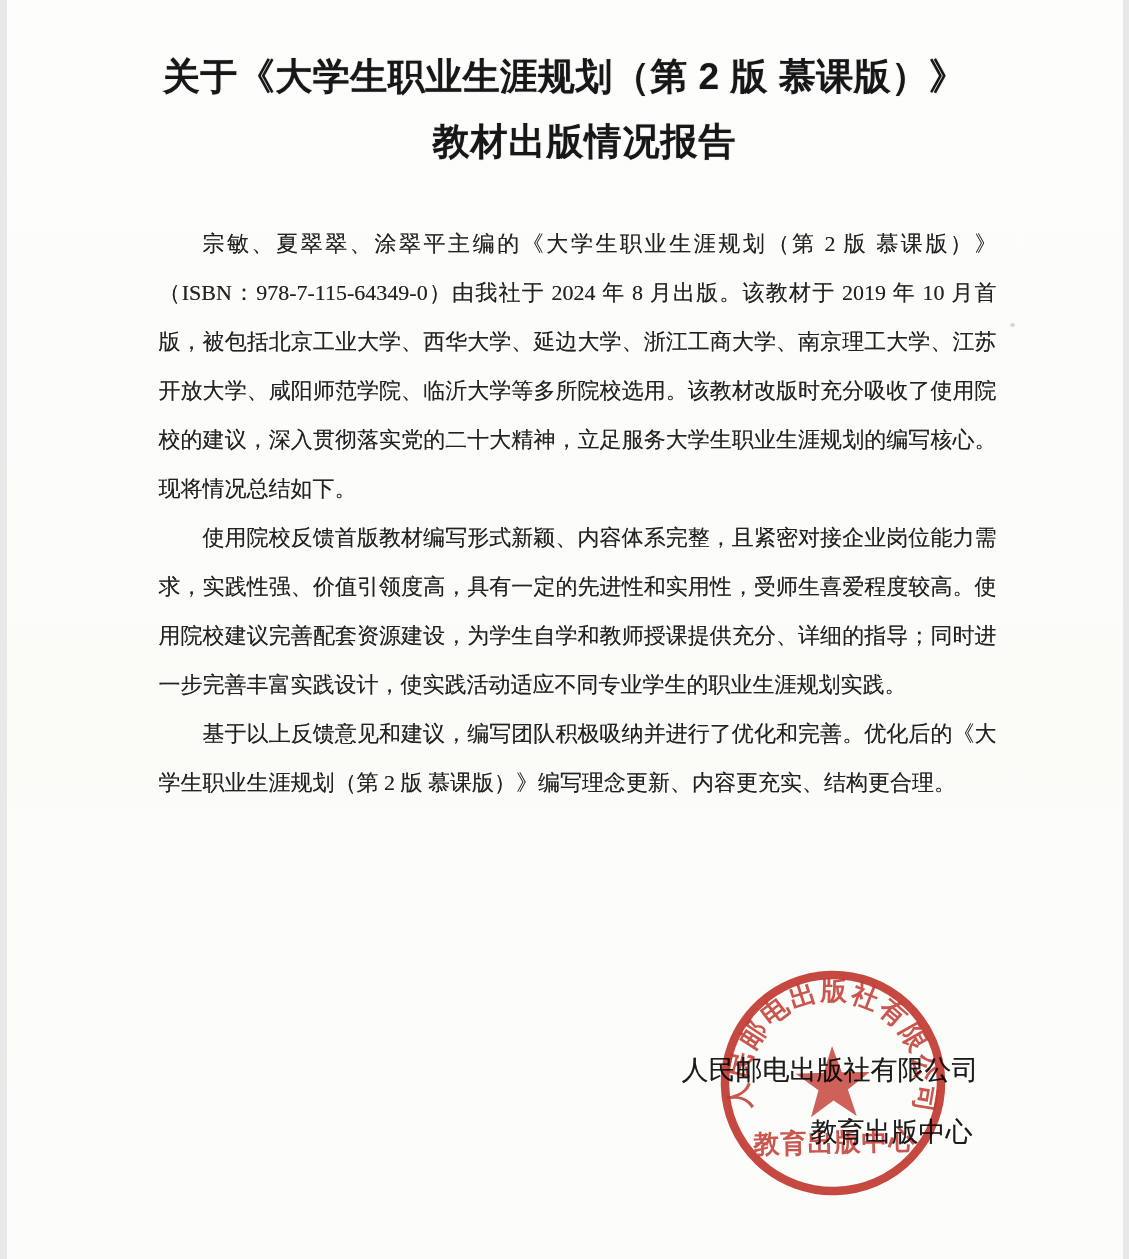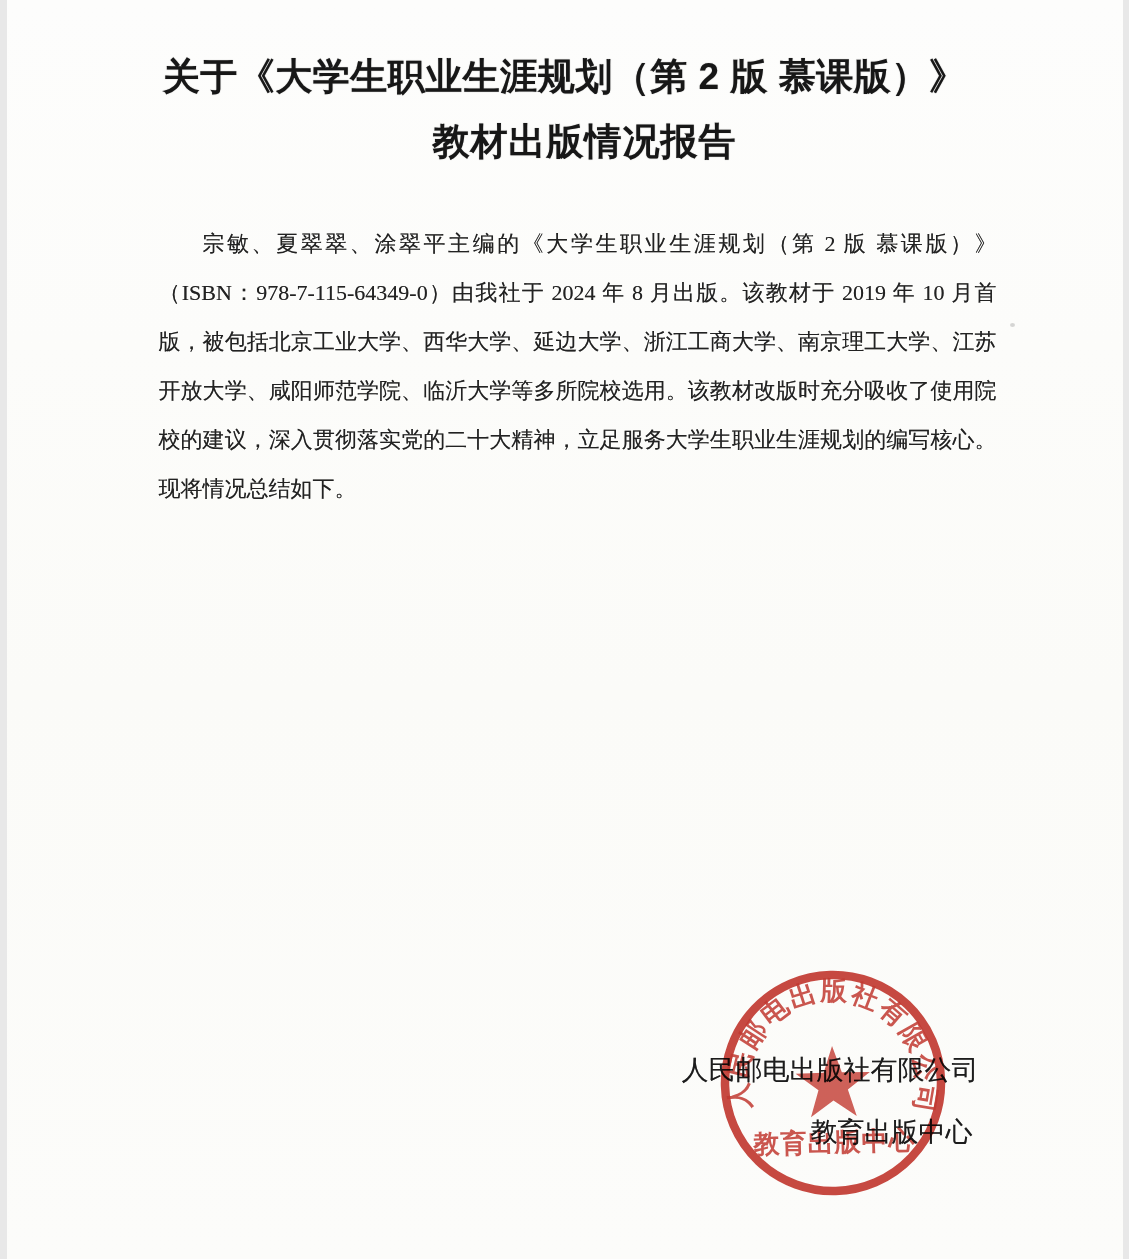--- a/index.html
+++ b/index.html
@@ -114,20 +114,22 @@
 <div class="page">
 
   <div class="speck"></div>
 
   <div class="title title-1">关于《大学生职业生涯规划（第 2 版  慕课版）》</div>
 
   <div class="title title-2">教材出版情况报告</div>
 
   <div class="body-text">
     <p>宗敏、夏翠翠、涂翠平主编的《大学生职业生涯规划（第 2 版  慕课版）》（ISBN：978-7-115-64349-0）由我社于 2024 年 8 月出版。该教材于 2019 年 10 月首版，被包括北京工业大学、西华大学、延边大学、浙江工商大学、南京理工大学、江苏开放大学、咸阳师范学院、临沂大学等多所院校选用。该教材改版时充分吸收了使用院校的建议，深入贯彻落实党的二十大精神，立足服务大学生职业生涯规划的编写核心。现将情况总结如下。</p>
+    <p>使用院校反馈首版教材编写形式新颖、内容体系完整，且紧密对接企业岗位能力需求，实践性强、价值引领度高，具有一定的先进性和实用性，受师生喜爱程度较高。使用院校建议完善配套资源建设，为学生自学和教师授课提供充分、详细的指导；同时进一步完善丰富实践设计，使实践活动适应不同专业学生的职业生涯规划实践。</p>
+    <p>基于以上反馈意见和建议，编写团队积极吸纳并进行了优化和完善。优化后的《大学生职业生涯规划（第 2 版  慕课版）》编写理念更新、内容更充实、结构更合理。</p>
   </div>
 
   <div class="signature">
     <div class="sig-company">人民邮电出版社有限公司</div>
     <div class="sig-dept">教育出版中心</div>
   </div>
 
   <div class="stamp">
     <svg viewBox="0 0 236 236" xmlns="http://www.w3.org/2000/svg">
       <defs>

